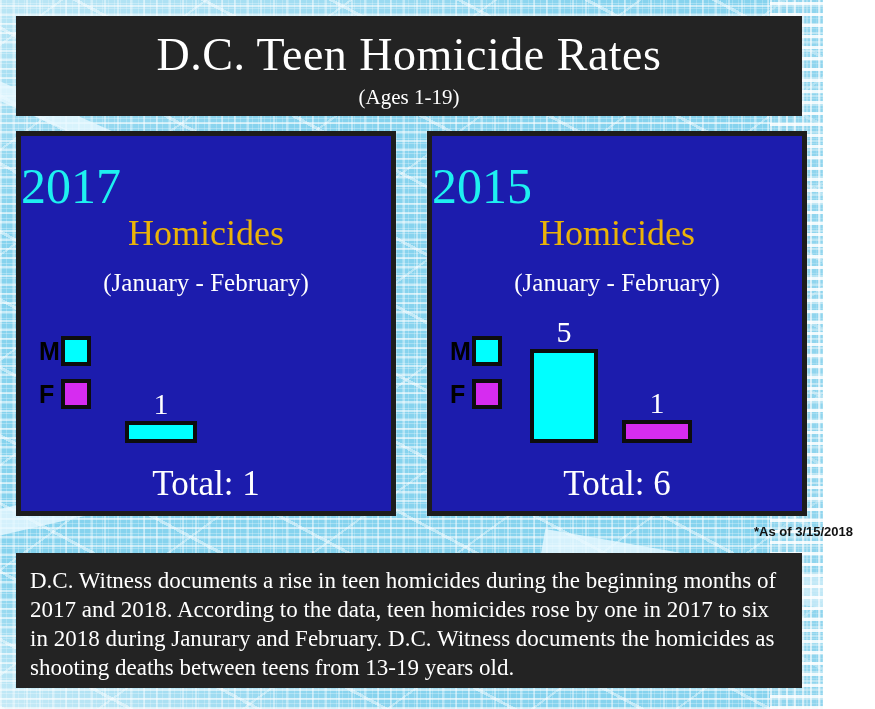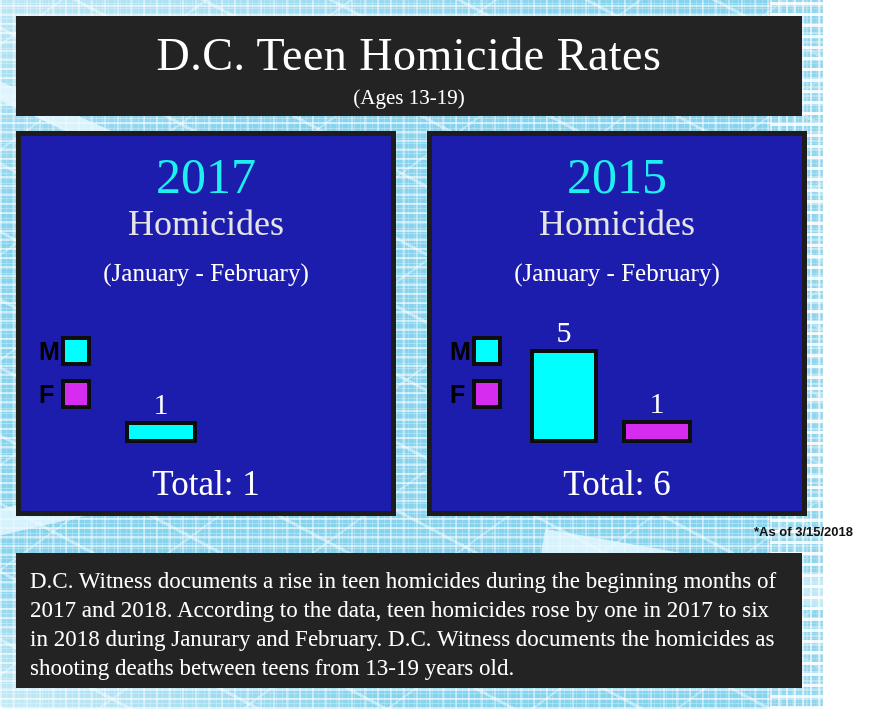--- a/index.html
+++ b/index.html
@@ -99,29 +99,29 @@
     width: 380px;
     height: 385px;
     background: #1c1cad;
     border: 5px solid #1d1d1d;
     box-sizing: border-box;
   }
   #panel-2017 { left: 16px; }
   #panel-2018 { left: 427px; }
 
   .panel-year {
-    text-align: center;
+    text-align: left;
     color: #1ef0f0;
     font-size: 50px;
     line-height: 56px;
-    margin-top: 12px;
+    margin-top: 22px;
   }
   .panel-heading {
     text-align: center;
-    color: #e5e5e5;
+    color: #eab308;
     font-size: 36px;
     line-height: 42px;
     margin-top: -2px;
   }
   .panel-period {
     text-align: center;
     color: #ffffff;
     font-size: 25px;
     line-height: 30px;
     margin-top: 14px;
@@ -229,21 +229,21 @@
     <div class="map-layer diag-a"></div>
     <div class="map-layer wash-a"></div>
     <div class="river r1"></div>
     <div class="river r2"></div>
     <div class="river r3"></div>
     <div class="blotch b1"></div>
   </div>
 
   <div id="header-bar">
     <div id="main-title">D.C. Teen Homicide Rates</div>
-    <div id="subtitle">(Ages 13-19)</div>
+    <div id="subtitle">(Ages 1-19)</div>
   </div>
 
   <div class="panel" id="panel-2017">
     <div class="panel-year">2017</div>
     <div class="panel-heading">Homicides</div>
     <div class="panel-period">(January - February)</div>
 
     <div class="legend">
       <div class="legend-row">
         <span class="legend-key">M</span>

